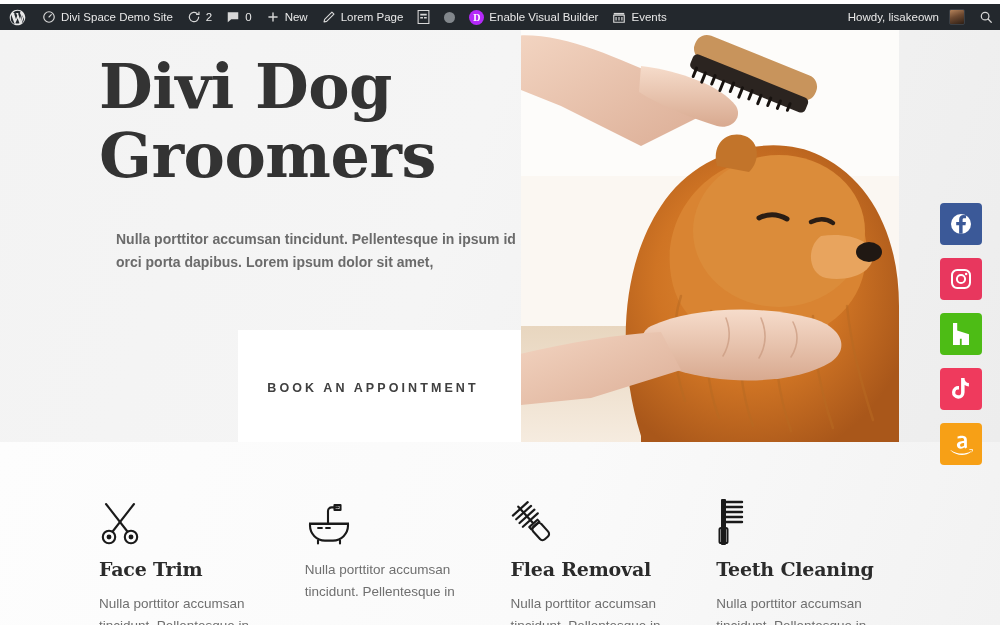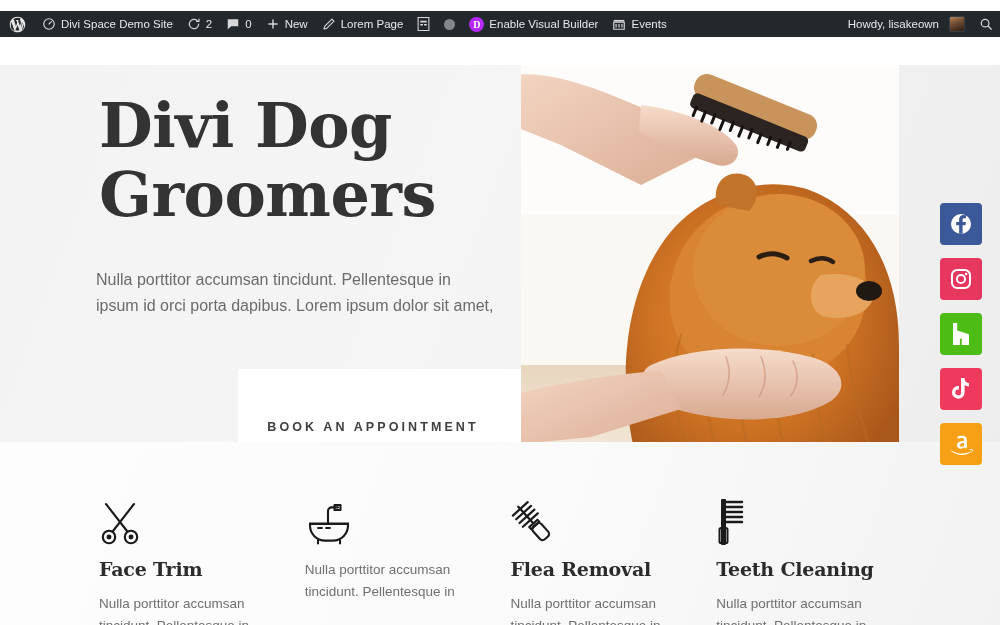--- a/index.html
+++ b/index.html
@@ -6,21 +6,21 @@
   html, body { width: 1000px; height: 625px; overflow: hidden; }
   body {
     font-family: "Liberation Sans", sans-serif;
     background: #ffffff;
     color: #333;
     position: relative;
   }
 
   
   .adminbar {
-    position: absolute; top: 11px; left: 0;
+    position: absolute; top: 4px; left: 0;
     width: 1000px; height: 26px;
     background: #23282d;
     display: flex; align-items: center;
     color: #eee;
     font-size: 11.5px;
     z-index: 50;
     white-space: nowrap;
   }
   .ab-item {
     display: flex; align-items: center; gap: 5px;
@@ -46,38 +46,38 @@
     border: 1px solid #3a3f45;
   }
   .gray-dot { width: 11px; height: 11px; border-radius: 50%; background: #82878c; }
 
   
   .hero {
     position: absolute; top: 26px; left: 0;
     width: 1000px; height: 416px;
     background: linear-gradient(110deg,#f3f3f3 0%,#f5f5f5 45%,#ededed 100%);
     overflow: hidden;
-    margin-top: 39px;
   }
   .hero-title {
     position: absolute; left: 99px; top: 26px;
     width: 420px;
     font-family: "DejaVu Serif", "Liberation Serif", serif;
     font-weight: bold;
     font-size: 62px;
     line-height: 1.12;
     letter-spacing: -0.5px;
     color: #333333;
   }
   .hero-para {
-    position: absolute; left: 96px; top: 202px;
+    position: absolute; left: 116px; top: 202px;
     width: 400px;
-    font-size: 16px;
+    font-size: 14px;
     line-height: 1.62;
     color: #6b6b6b;
+    font-weight: bold;
   }
   .cta-box {
     position: absolute; left: 238px; top: 304px;
     width: 330px; height: 116px;
     background: #ffffff;
     display: flex; align-items: center; justify-content: center;
     cursor: pointer;
   }
   .cta-label {
     font-size: 12.5px;

